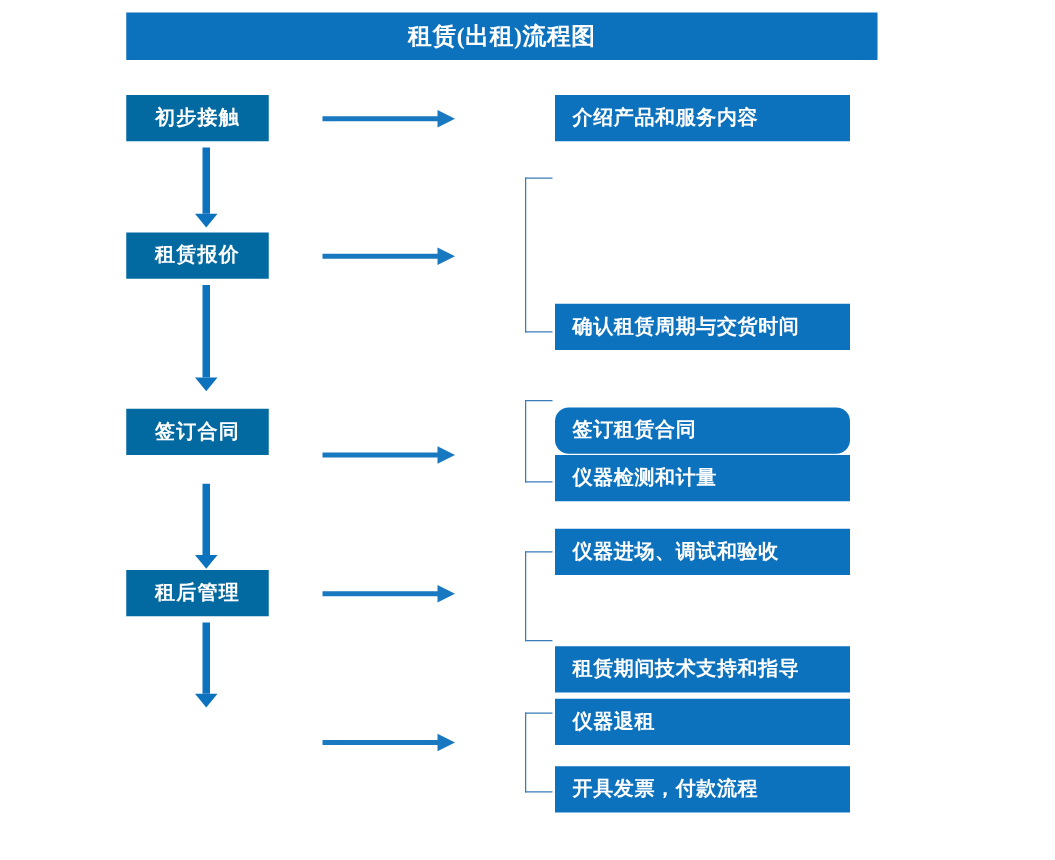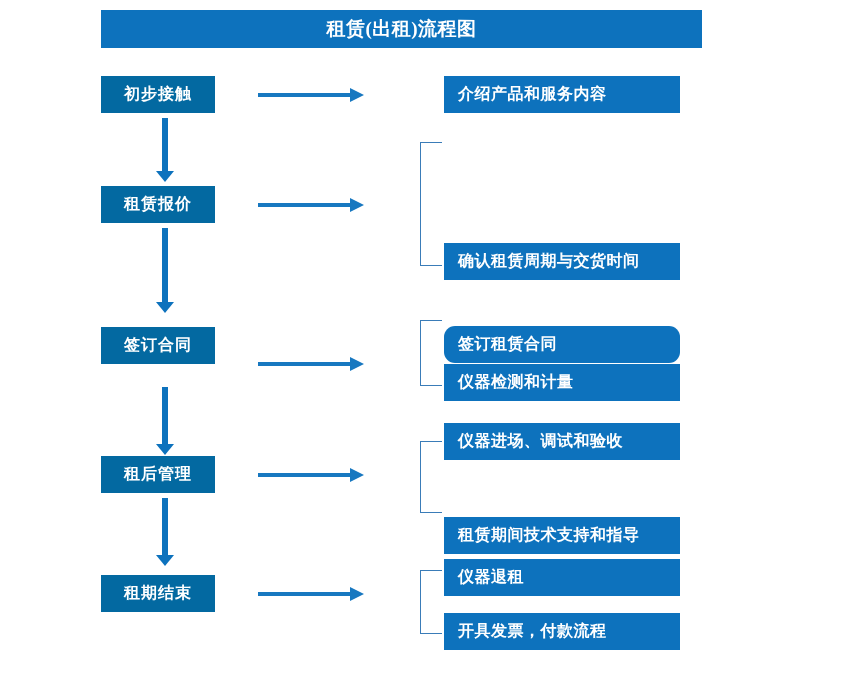--- a/index.html
+++ b/index.html
@@ -193,21 +193,20 @@
   <div class="bracket" style="top:441px; height:72px;"></div>
 
   <div class="detail-box" style="top:423px;font-family:Liberation Mono, monospace;">仪器进场、调试和验收</div>
   <div class="detail-box" style="top:489px;margin-top:28px;">租赁期间技术支持和指导</div>
 
   <div class="v-arrow" style="top:498px; height:68px;">
     <div class="shaft" style="height:57px;"></div>
     <div class="head" style="top:57px;"></div>
   </div>
 
-  <div class="stage-box" style="top:575px;">租期结束</div>
 
   <div class="h-arrow" style="top:587px;">
     <div class="shaft"></div>
     <div class="head"></div>
   </div>
 
   <div class="bracket" style="top:570px; height:64px;"></div>
 
   <div class="detail-box" style="top:559px;">仪器退租</div>
   <div class="detail-box" style="top:613px;">开具发票，付款流程</div>

